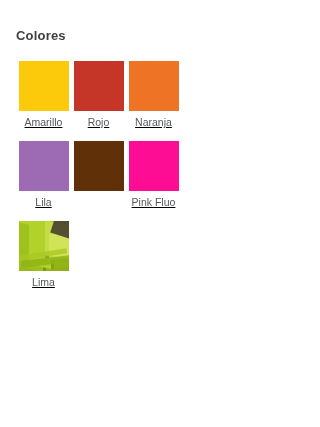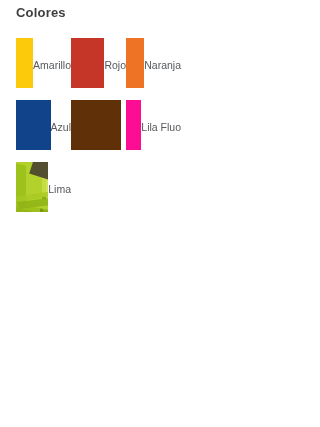--- a/index.html
+++ b/index.html
@@ -19,40 +19,41 @@
     box-sizing: border-box;
     background: #ffffff;
     padding: 0;
     position: relative;
   }
   .panel-title {
     font-size: 13px;
     font-weight: bold;
     color: #3f3f3f;
     letter-spacing: 0.2px;
-    padding: 5px 0 0 16px;
+    padding: 28px 0 0 16px;
     margin: 0;
     line-height: 16px;
   }
   .swatch-grid {
     display: grid;
     grid-template-columns: repeat(3, 55px);
     margin: 0;
     padding: 17px 0 0 16px;
     box-sizing: border-box;
     column-gap: 0px;
     row-gap: 0px;
   }
   .swatch-cell {
     width: 55px;
     box-sizing: border-box;
     display: flex;
-    flex-direction: row;
+    flex-direction: column;
     align-items: center;
     margin-bottom: 12px;
+    text-decoration: underline;
   }
   .swatch-chip {
     width: 50px;
     height: 50px;
     display: block;
     box-sizing: border-box;
     position: relative;
     overflow: hidden;
   }
   .swatch-chip.bordered {
@@ -155,29 +156,29 @@
       </div>
       <div class="swatch-cell">
         <div class="swatch-chip" style="background: rgb(197, 53, 40);"></div>
         <div class="swatch-label">Rojo</div>
       </div>
       <div class="swatch-cell">
         <div class="swatch-chip" style="background: rgb(239, 115, 37);"></div>
         <div class="swatch-label">Naranja</div>
       </div>
       <div class="swatch-cell">
-        <div class="swatch-chip" style="background: rgb(16, 67, 138);"></div>
-        <div class="swatch-label">Azul</div>
+        <div class="swatch-chip" style="background: rgb(156, 107, 180);"></div>
+        <div class="swatch-label">Lila</div>
       </div>
       <div class="swatch-cell">
         <div class="swatch-chip" style="background: rgb(96, 48, 9);"></div>
       </div>
       <div class="swatch-cell">
         <div class="swatch-chip" style="background: rgb(252, 13, 148);"></div>
-        <div class="swatch-label">Lila Fluo</div>
+        <div class="swatch-label">Pink Fluo</div>
       </div>
       <div class="swatch-cell">
         <div class="swatch-chip photo-lime">
           <span class="chair-a"></span>
           <span class="chair-b"></span>
           <span class="chair-c"></span>
           <span class="highlight"></span>
           <span class="seat-bar2"></span>
           <span class="seat-bar"></span>
           <span class="corner-dark"></span>

